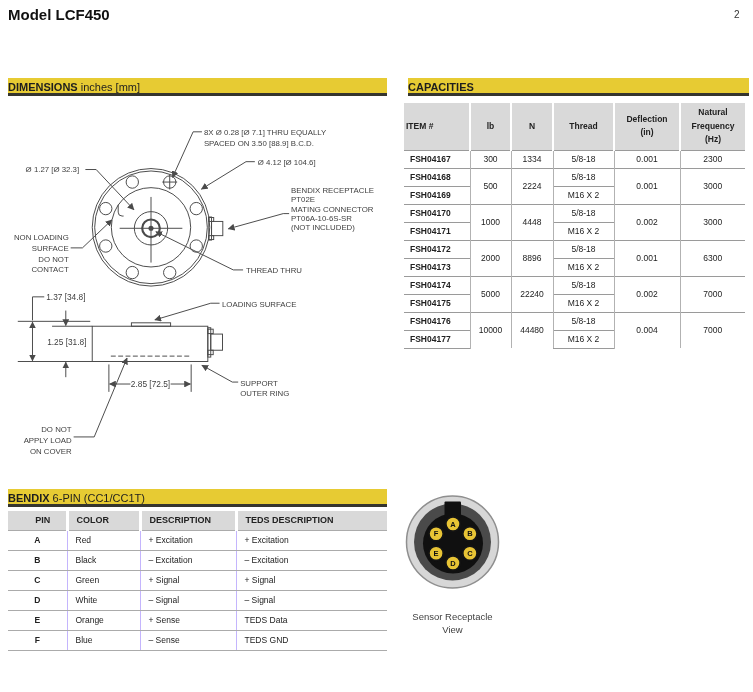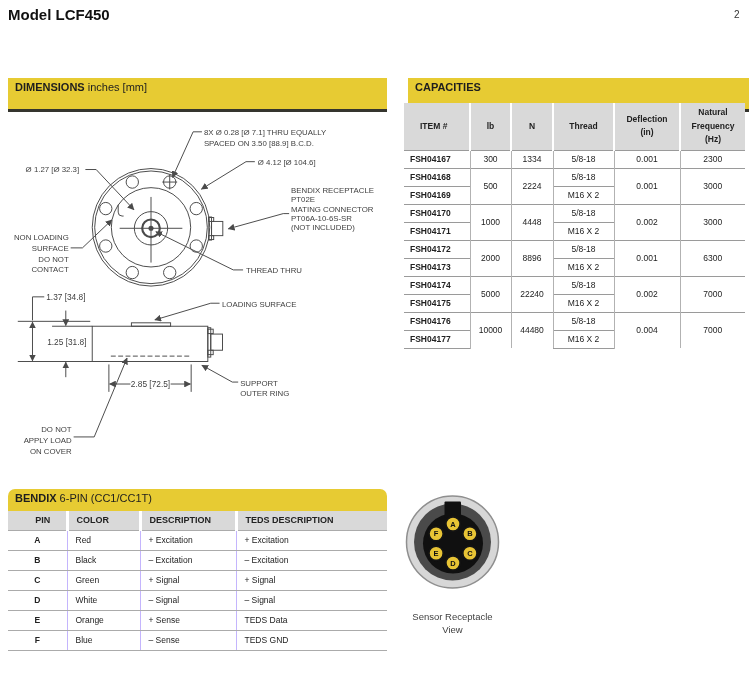--- a/index.html
+++ b/index.html
@@ -5,29 +5,29 @@
   :root{
     --yellow:#E7CB33; --bar-underline:#35352E; --hdr-gray:#D9D9D9;
     --line-gray:#9A9A9A; --vline-gray:#B2B2B2; --draw:#4A4A4A; --txt:#262626;
   }
   *{margin:0;padding:0;box-sizing:border-box;}
   html,body{background:#fff;}
   body{width:753px;height:692px;font-family:"Liberation Sans",sans-serif;color:var(--txt);position:relative;overflow:hidden;}
   .abs{position:absolute;}
   .page-title{left:8px;top:6px;font-size:15px;font-weight:bold;color:#111;}
   .page-num{left:734px;top:9px;font-size:10px;color:#333;}
-  .section-bar{height:34px;background:var(--yellow);border-bottom:3px solid var(--bar-underline);
-    font-size:11px;line-height:19px;padding-left:7px;color:#1E1E1E;white-space:nowrap;}
+  .section-bar{height:18px;background:var(--yellow);border-bottom:3px solid var(--bar-underline);
+    font-size:11px;line-height:19px;color:#1E1E1E;white-space:nowrap;}
   .section-bar b{font-weight:bold;}
   
   table{border-collapse:collapse;table-layout:fixed;}
   .cap-table{width:341px;font-size:8.5px;color:#222;}
   .cap-table th{background:var(--hdr-gray);font-weight:bold;height:47px;vertical-align:middle;
     text-align:center;white-space:pre-line;border-left:2px solid #fff;line-height:1.55;}
-  .cap-table th:first-child{border-left:none;text-align:left;padding-left:16px;}
+  .cap-table th:first-child{border-left:none;text-align:left;padding-left:2px;}
   .cap-table td{text-align:center;height:18px;border-top:1px solid var(--line-gray);
     border-left:1px solid var(--vline-gray);vertical-align:middle;margin-left:12px;}
   .cap-table td.item{text-align:left;padding-left:6px;font-weight:bold;border-left:none;}
   .cap-table tbody tr:last-child td{border-bottom:1px solid var(--line-gray);}
   
   .pin-table{width:379px;font-size:8.5px;color:#222;}
   .pin-table th{background:var(--hdr-gray);font-weight:bold;height:19px;vertical-align:middle;
     text-align:left;padding-left:8px;border-left:3px solid #fff;border-bottom:1px solid #ABABAB;font-size:9px;}
   .pin-table th:first-child{border-left:none;text-align:center;padding-left:12px;margin-left:37px;}
   .pin-table td{height:20px;vertical-align:middle;text-align:left;padding-left:8px;
@@ -241,21 +241,21 @@
         <td rowspan="2">0.004</td>
         <td rowspan="2">7000</td>
       </tr>
       <tr>
         <td class="item">FSH04177</td>
         <td class="thread">M16 X 2</td>
       </tr>
     </tbody>
 </table>
 
-<div class="abs section-bar" style="left:8px;top:489px;width:379px;border-radius:7px;">
+<div class="abs section-bar" style="left:8px;top:489px;width:379px;">
   <b>BENDIX</b><span> 6-PIN (CC1/CC1T)</span>
 </div>
 
 <table class="abs pin-table" style="left:8px;top:511px;">
   <colgroup>
     <col style="width:59px">
       <col style="width:73px">
       <col style="width:96px">
       <col style="width:151px">
   </colgroup>

